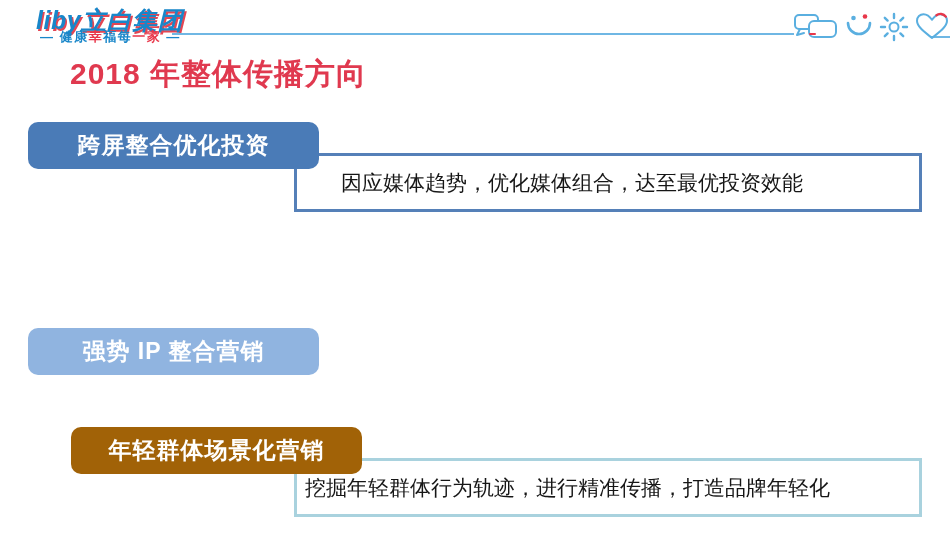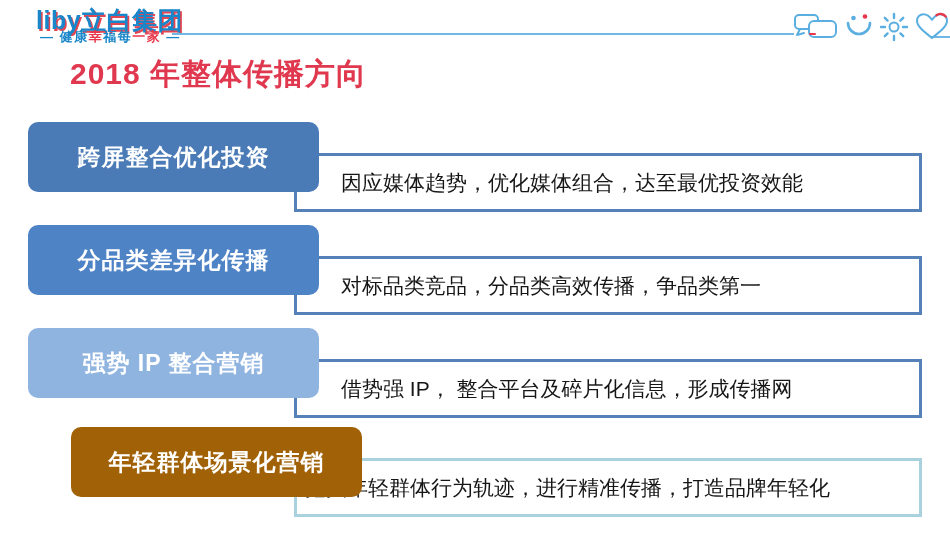--- a/index.html
+++ b/index.html
@@ -6,21 +6,21 @@
   .slide{
     position:relative; width:950px; height:535px; background:#ffffff;
     overflow:hidden; font-family:"Liberation Sans","DejaVu Sans",sans-serif;
     margin:0 auto;
   }
   
   .logo{
     position:absolute; left:36px; top:4px;
     font-size:25px; font-weight:bold; color:#1886C9;
     text-shadow:1.6px 1.6px 0 #E34653;
-    letter-spacing:.5px; white-space:nowrap;
+    letter-spacing:.5px; white-space:nowrap;font-style:italic;
   }
   .tagline{
     position:absolute; left:40px; top:28px;
     font-size:13px; font-weight:bold; letter-spacing:1.5px; white-space:nowrap;
   }
   .tagline .dash{color:#1886C9; font-weight:bold;}
   .header-line-main{position:absolute; left:172px; top:33px; width:622px; height:2px;}
   .header-line-end{position:absolute; left:930px; top:36px; width:20px; height:2px;}
   .icons{
     position:absolute; left:793px; top:11px; height:32px;
@@ -33,21 +33,21 @@
   .ic-red-fill{fill:var(--icon-red);}
   
   .title{
     position:absolute; left:22px; top:54px;
     font-size:30px; font-weight:bold; letter-spacing:1px; white-space:nowrap;margin-left:48px;
   }
   
   .row{position:absolute; left:0; width:950px; height:100px;}
   .row-0{top:122px;} .row-1{top:225px;} .row-2{top:328px;} .row-3{top:427px;}
   .row .box{
-    position:absolute; left:28px; top:0; width:291px; height:70px;
+    position:absolute; left:28px; top:0; width:291px; height:47px;
     border-radius:10px; z-index:2;
     display:flex; align-items:center; justify-content:center;
     color:#ffffff; font-weight:bold; font-size:23px; letter-spacing:1px;
     white-space:nowrap;
   }
   .row .desc{
     position:absolute; left:294px; top:31px; width:628px; height:59px;
     box-sizing:border-box; background:#ffffff; border:3px solid #8b5cf6; z-index:1;
     display:flex; align-items:center; padding-left:44px;
     font-size:21px; color:#161616; white-space:nowrap;
@@ -105,26 +105,21 @@
       </span>
     </div>
   </div>
 
   <div class="title" style="color: rgb(224, 57, 79);">2018 年整体传播方向</div>
 
   <div class="row row-0">
     <div class="box" style="background: rgb(74, 123, 183);">跨屏整合优化投资</div>
     <div class="desc" style="border-color: rgb(85, 128, 184);">因应媒体趋势，优化媒体组合，达至最优投资效能</div>
   </div>
-  <div class="row row-1">
-    <div class="box" style="background: rgb(78, 131, 198);">分品类差异化传播</div>
-    <div class="desc" style="border-color: rgb(85, 128, 184);">对标品类竞品，分品类高效传播，争品类第一</div>
-  </div>
   <div class="row row-2">
     <div class="box" style="background: rgb(144, 180, 224);">强势 IP 整合营销</div>
-    <div class="desc" style="border-color: rgb(85, 128, 184);">借势强 IP， 整合平台及碎片化信息，形成传播网</div>
   </div>
   <div class="row row-3">
     <div class="box" style="background: #a16207; margin-left: 43px;">年轻群体场景化营销</div>
     <div class="desc" style="border-color: rgb(169, 210, 222);">挖掘年轻群体行为轨迹，进行精准传播，打造品牌年轻化</div>
   </div>
 
 </div>
 
 </body></html>

